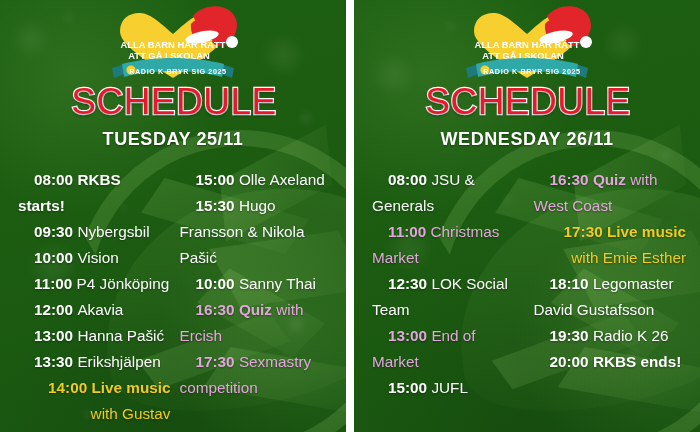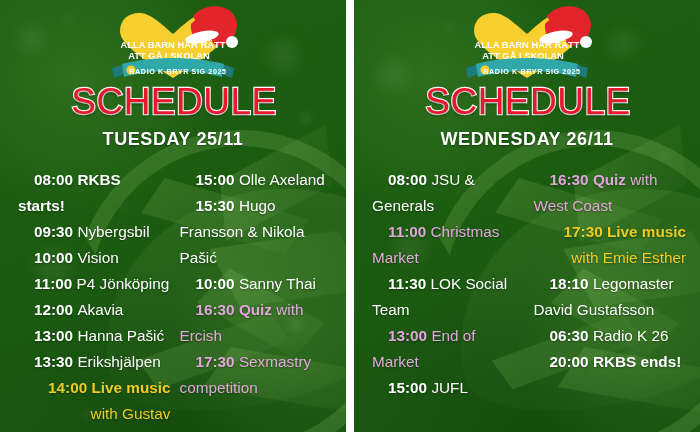--- a/index.html
+++ b/index.html
@@ -222,29 +222,29 @@
       </svg>
     </div>
 
     <div class="title">SCHEDULE</div>
     <div class="subtitle">WEDNESDAY 26/11</div>
 
     <div class="cols">
       <div class="col left">
           <div class="entry white"><span class="t">08:00 </span><span class="n">JSU &amp; Generals</span></div>
           <div class="entry pink"><span class="t">11:00 </span><span class="n">Christmas Market</span></div>
-          <div class="entry white"><span class="t">11:30 </span><span class="n">LOK Social Team</span></div>
+          <div class="entry white"><span class="t">12:30 </span><span class="n">LOK Social Team</span></div>
           <div class="entry pink"><span class="t">13:00 </span><span class="n">End of Market</span></div>
           <div class="entry white"><span class="t">15:00 </span><span class="n">JUFL</span></div>
           <div class="entry white"></div>
         </div>
       <div class="col right">
           <div class="entry pink"><span class="t">16:30 </span><span class="n bold">Quiz</span><span class="n"> with West Coast</span></div>
           <div class="entry yellow"><span class="t">17:30 </span><span class="n bold">Live music</span><span class="n"> with Emie Esther</span></div>
           <div class="entry white"><span class="t">18:10 </span><span class="n">Legomaster David Gustafsson</span></div>
-          <div class="entry white"><span class="t">06:30 </span><span class="n">Radio K 26</span></div>
+          <div class="entry white"><span class="t">19:30 </span><span class="n">Radio K 26</span></div>
           <div class="entry white"><span class="t">20:00 </span><span class="n bold">RKBS ends!</span></div>
         </div>
     </div>
 
   </div>
 
 </div>
 
 </body></html>

